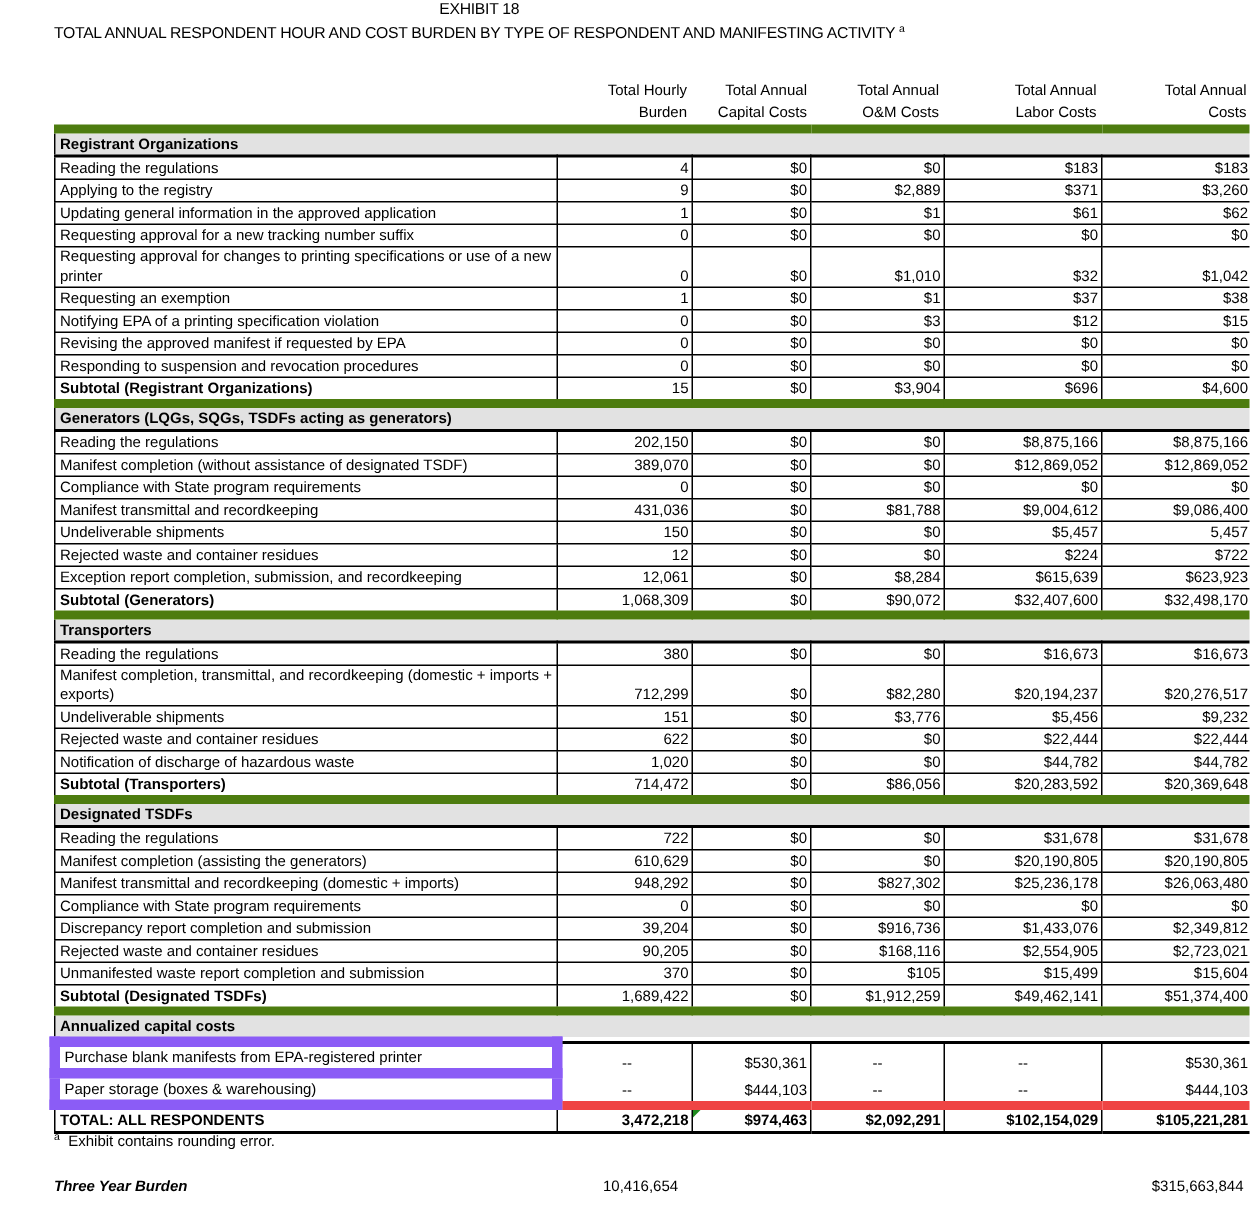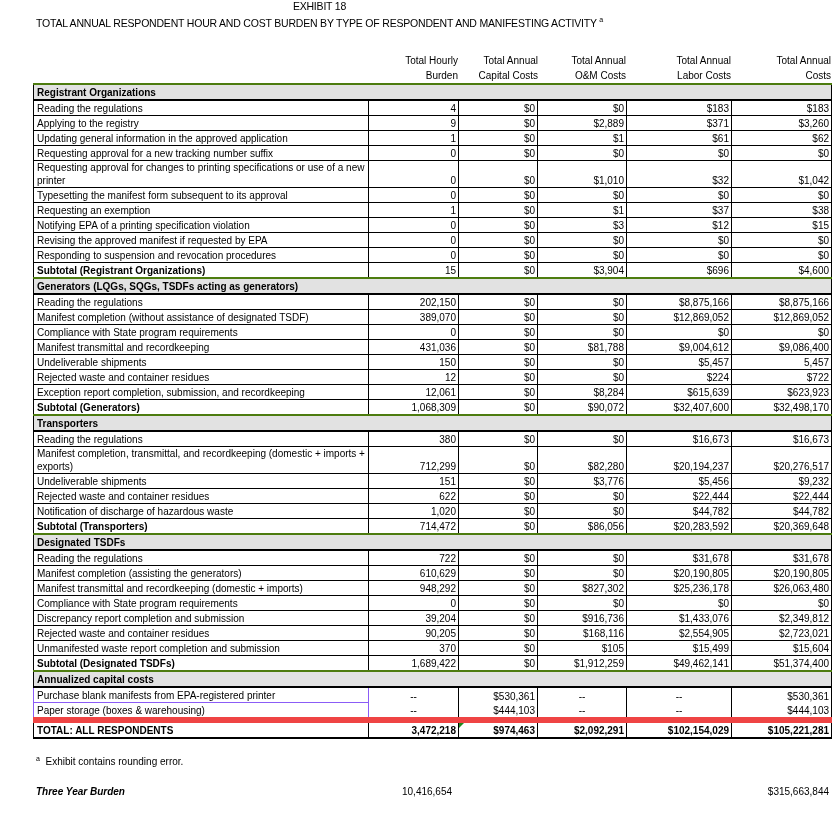--- a/index.html
+++ b/index.html
@@ -6,26 +6,26 @@
   body { width: 833px; height: 815px; position: relative; font-family: "Liberation Sans", sans-serif; color: #000; overflow: hidden; }
   .title-block { position: absolute; left: 36px; top: 0px; font-size: 10.5px; line-height: 13px; letter-spacing: -0.2px; text-align: center; }
   .title-block sup { font-size: 7px; }
   .col-headers { position: absolute; top: 54px; left: 368px; width: 463px; height: 30px; }
   .col-header { position: absolute; top: 0; text-align: right; font-size: 10px; line-height: 14.5px; }
   table.burden { position: absolute; left: 33px; top: 83px; width: 798px; border-collapse: collapse; font-size: 10px; table-layout: fixed; }
   table.burden td { border: 1px solid #000; padding: 0 2px; height: 14px; line-height: 13px; vertical-align: bottom; white-space: nowrap; overflow: hidden; }
   table.burden td.label { text-align: left; white-space: normal; padding-left: 3px; }
   table.burden td.num { text-align: right; }
   table.burden td.center { text-align: center; }
-  table.burden tr.section td { background: #e2e2e2; font-weight: bold; border-top: 2px solid #4d7c0f; border-bottom: 2px solid #000; height: 14px; }
+  table.burden tr.section td { background: #e2e2e2; font-weight: bold; border-top: 6px solid #4d7c0f; border-bottom: 2px solid #000; height: 14px; }
   table.burden tr.subtotal td { font-weight: bold; }
   table.burden tr.subtotal td.num { font-weight: normal; }
   table.burden tr.total td { font-weight: bold; border-top: 6px solid #ef4444; border-bottom: 2px solid #000; }
   table.burden tr.annual td { border-bottom: none; border-top: none; }
-  table.burden tr.annual td.label { border: 1px solid #8b5cf6; margin-top: 16px; }
+  table.burden tr.annual td.label { border: 7px solid #8b5cf6; margin-top: 16px; }
   .footnote { position: absolute; left: 36px; top: 755px; font-size: 10px; }
   .footnote sup { font-size: 7px; }
   .three-year { position: absolute; top: 786px; font-size: 10px; }
   .three-year.label { left: 36px; font-weight: bold; font-style: italic; }
   .three-year.hours { left: 402px; }
   .three-year.cost { right: 4px; }
   .green-tri { display: inline-block; width: 0; height: 0; border-top: 5px solid #1f8a1f; border-right: 5px solid transparent; position: absolute; left: 0; top: 0; }
   td.rel { position: relative; }
 </style>
 </head>
@@ -106,28 +106,20 @@
       </tr>
       <tr>
         <td class="label">Requesting approval for changes to printing specifications or use of a new printer</td>
         <td class="num">0</td>
         <td class="num">$0</td>
         <td class="num">$1,010</td>
         <td class="num">$32</td>
         <td class="num">$1,042</td>
       </tr>
       <tr>
-        <td class="label">Typesetting the manifest form subsequent to its approval</td>
-        <td class="num">0</td>
-        <td class="num">$0</td>
-        <td class="num">$0</td>
-        <td class="num">$0</td>
-        <td class="num">$0</td>
-      </tr>
-      <tr>
         <td class="label">Requesting an exemption</td>
         <td class="num">1</td>
         <td class="num">$0</td>
         <td class="num">$1</td>
         <td class="num">$37</td>
         <td class="num">$38</td>
       </tr>
       <tr>
         <td class="label">Notifying EPA of a printing specification violation</td>
         <td class="num">0</td>

